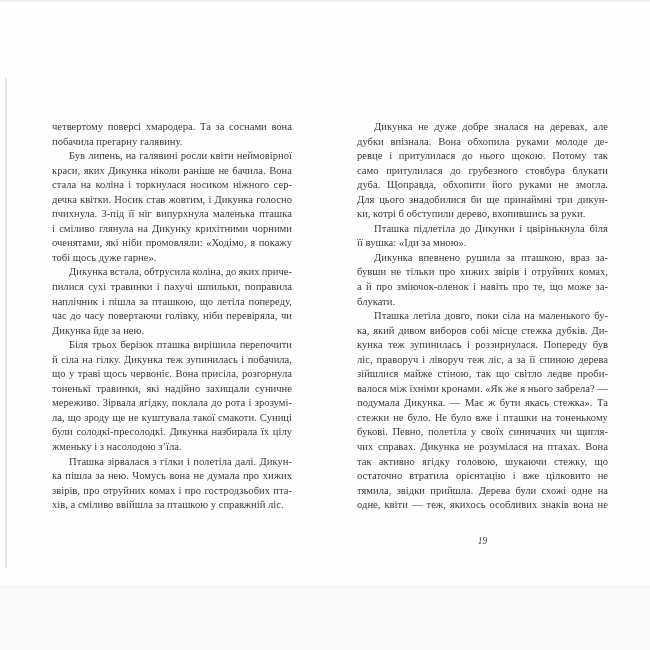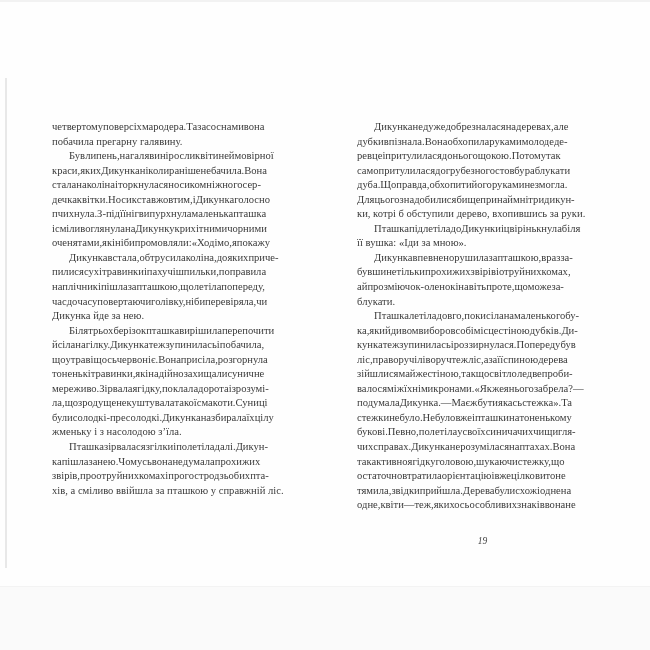--- a/index.html
+++ b/index.html
@@ -45,21 +45,21 @@
     text-rendering: optimizeLegibility;
   }
   .page-col.left  { left: 52px;  width: 240px; }
   .page-col.right { left: 357px; width: 251px; }
   .line {
     height: 14.55px;
     white-space: nowrap;
   }
   .line.just {
     display: flex;
-    justify-content: flex-start;
+    justify-content: space-between;
   }
   .line.indent { padding-left: 17px; }
   .pagenum {
     position: absolute;
     top: 536px;
     font-size: 9.5px;
     color: #444444;
     text-align: center;
   }
   .pagenum.left  { left: 52px;  width: 240px; }
@@ -143,20 +143,21 @@
       </div>
       <div class="line just">
         <span>оченятами,</span>
         <span>які</span>
         <span>ніби</span>
         <span>промовляли:</span>
         <span>«Ходімо,</span>
         <span>я</span>
         <span>покажу</span>
       </div>
+      <div class="line">тобі щось дуже гарне».</div>
       <div class="line indent just">
         <span>Дикунка</span>
         <span>встала,</span>
         <span>обтрусила</span>
         <span>коліна,</span>
         <span>до</span>
         <span>яких</span>
         <span>приче-</span>
       </div>
       <div class="line just">
@@ -403,21 +404,21 @@
         <span>маленького</span>
         <span>бу-</span>
       </div>
       <div class="line just">
         <span>ка,</span>
         <span>який</span>
         <span>дивом</span>
         <span>виборов</span>
         <span>собі</span>
         <span>місце</span>
-        <span>стіною</span>
+        <span>стежка</span>
         <span>дубків.</span>
         <span>Ди-</span>
       </div>
       <div class="line just">
         <span>кунка</span>
         <span>теж</span>
         <span>зупинилась</span>
         <span>і</span>
         <span>роззирнулася.</span>
         <span>Попереду</span>

